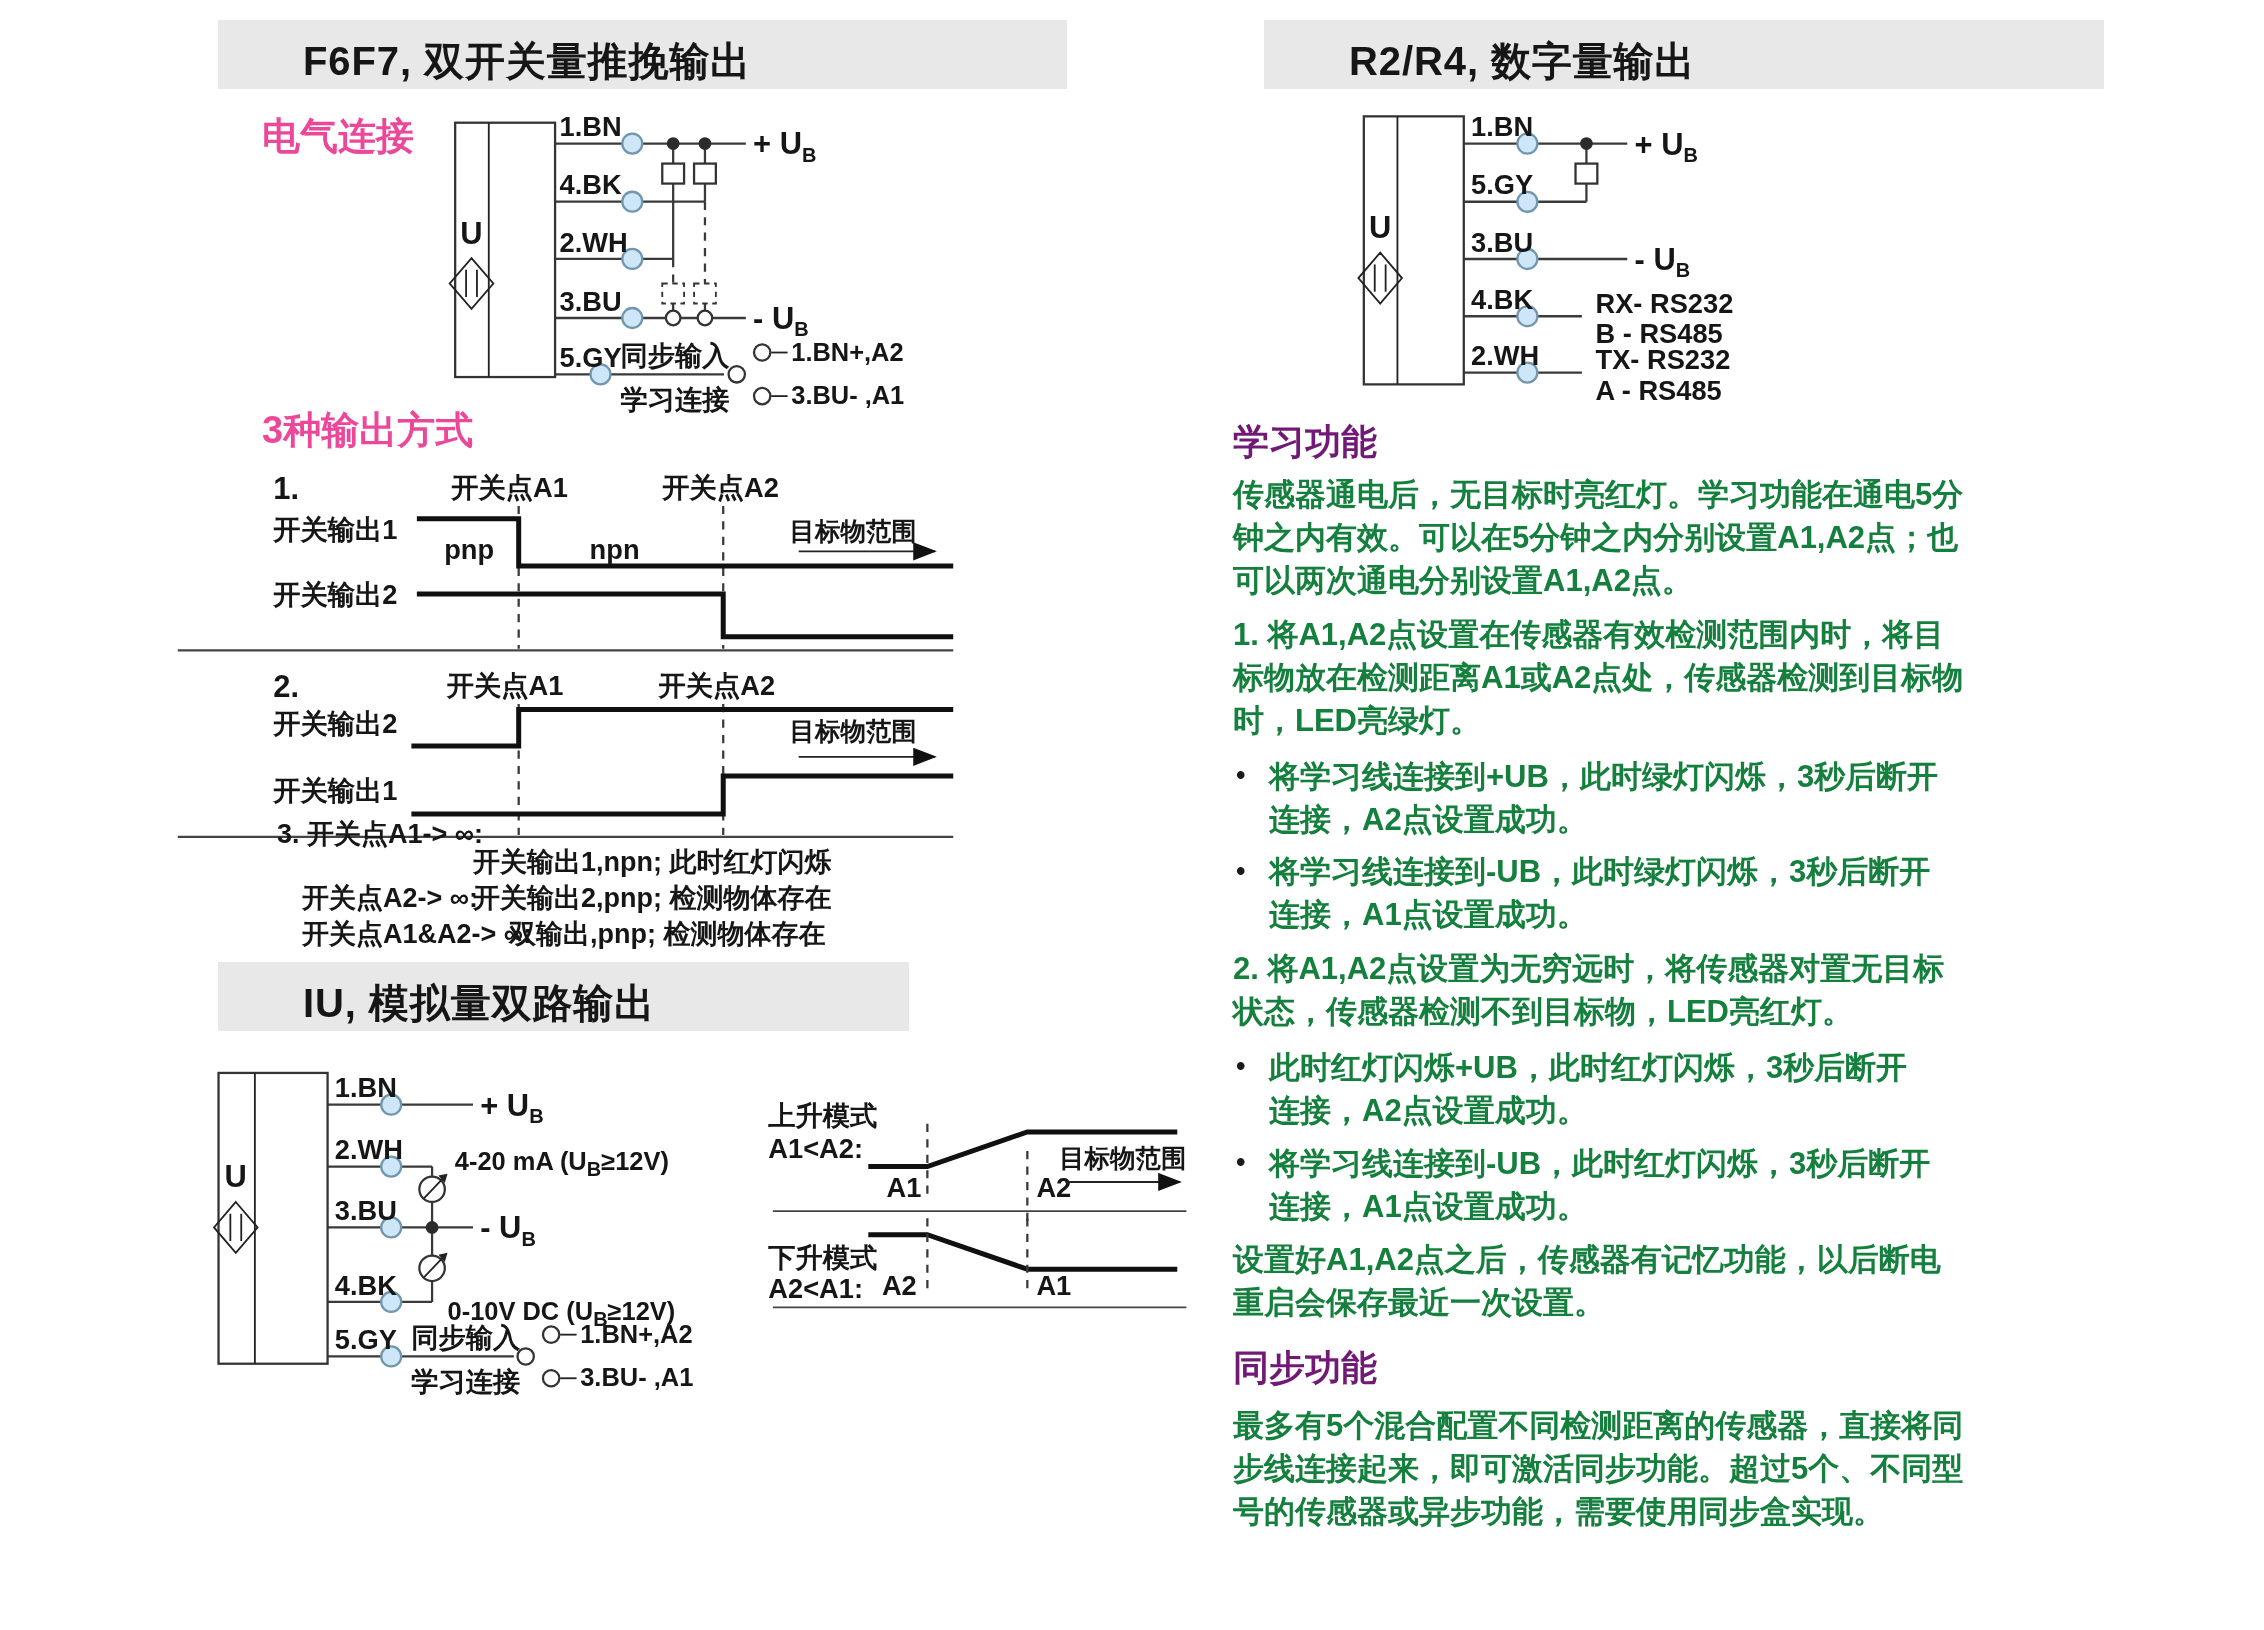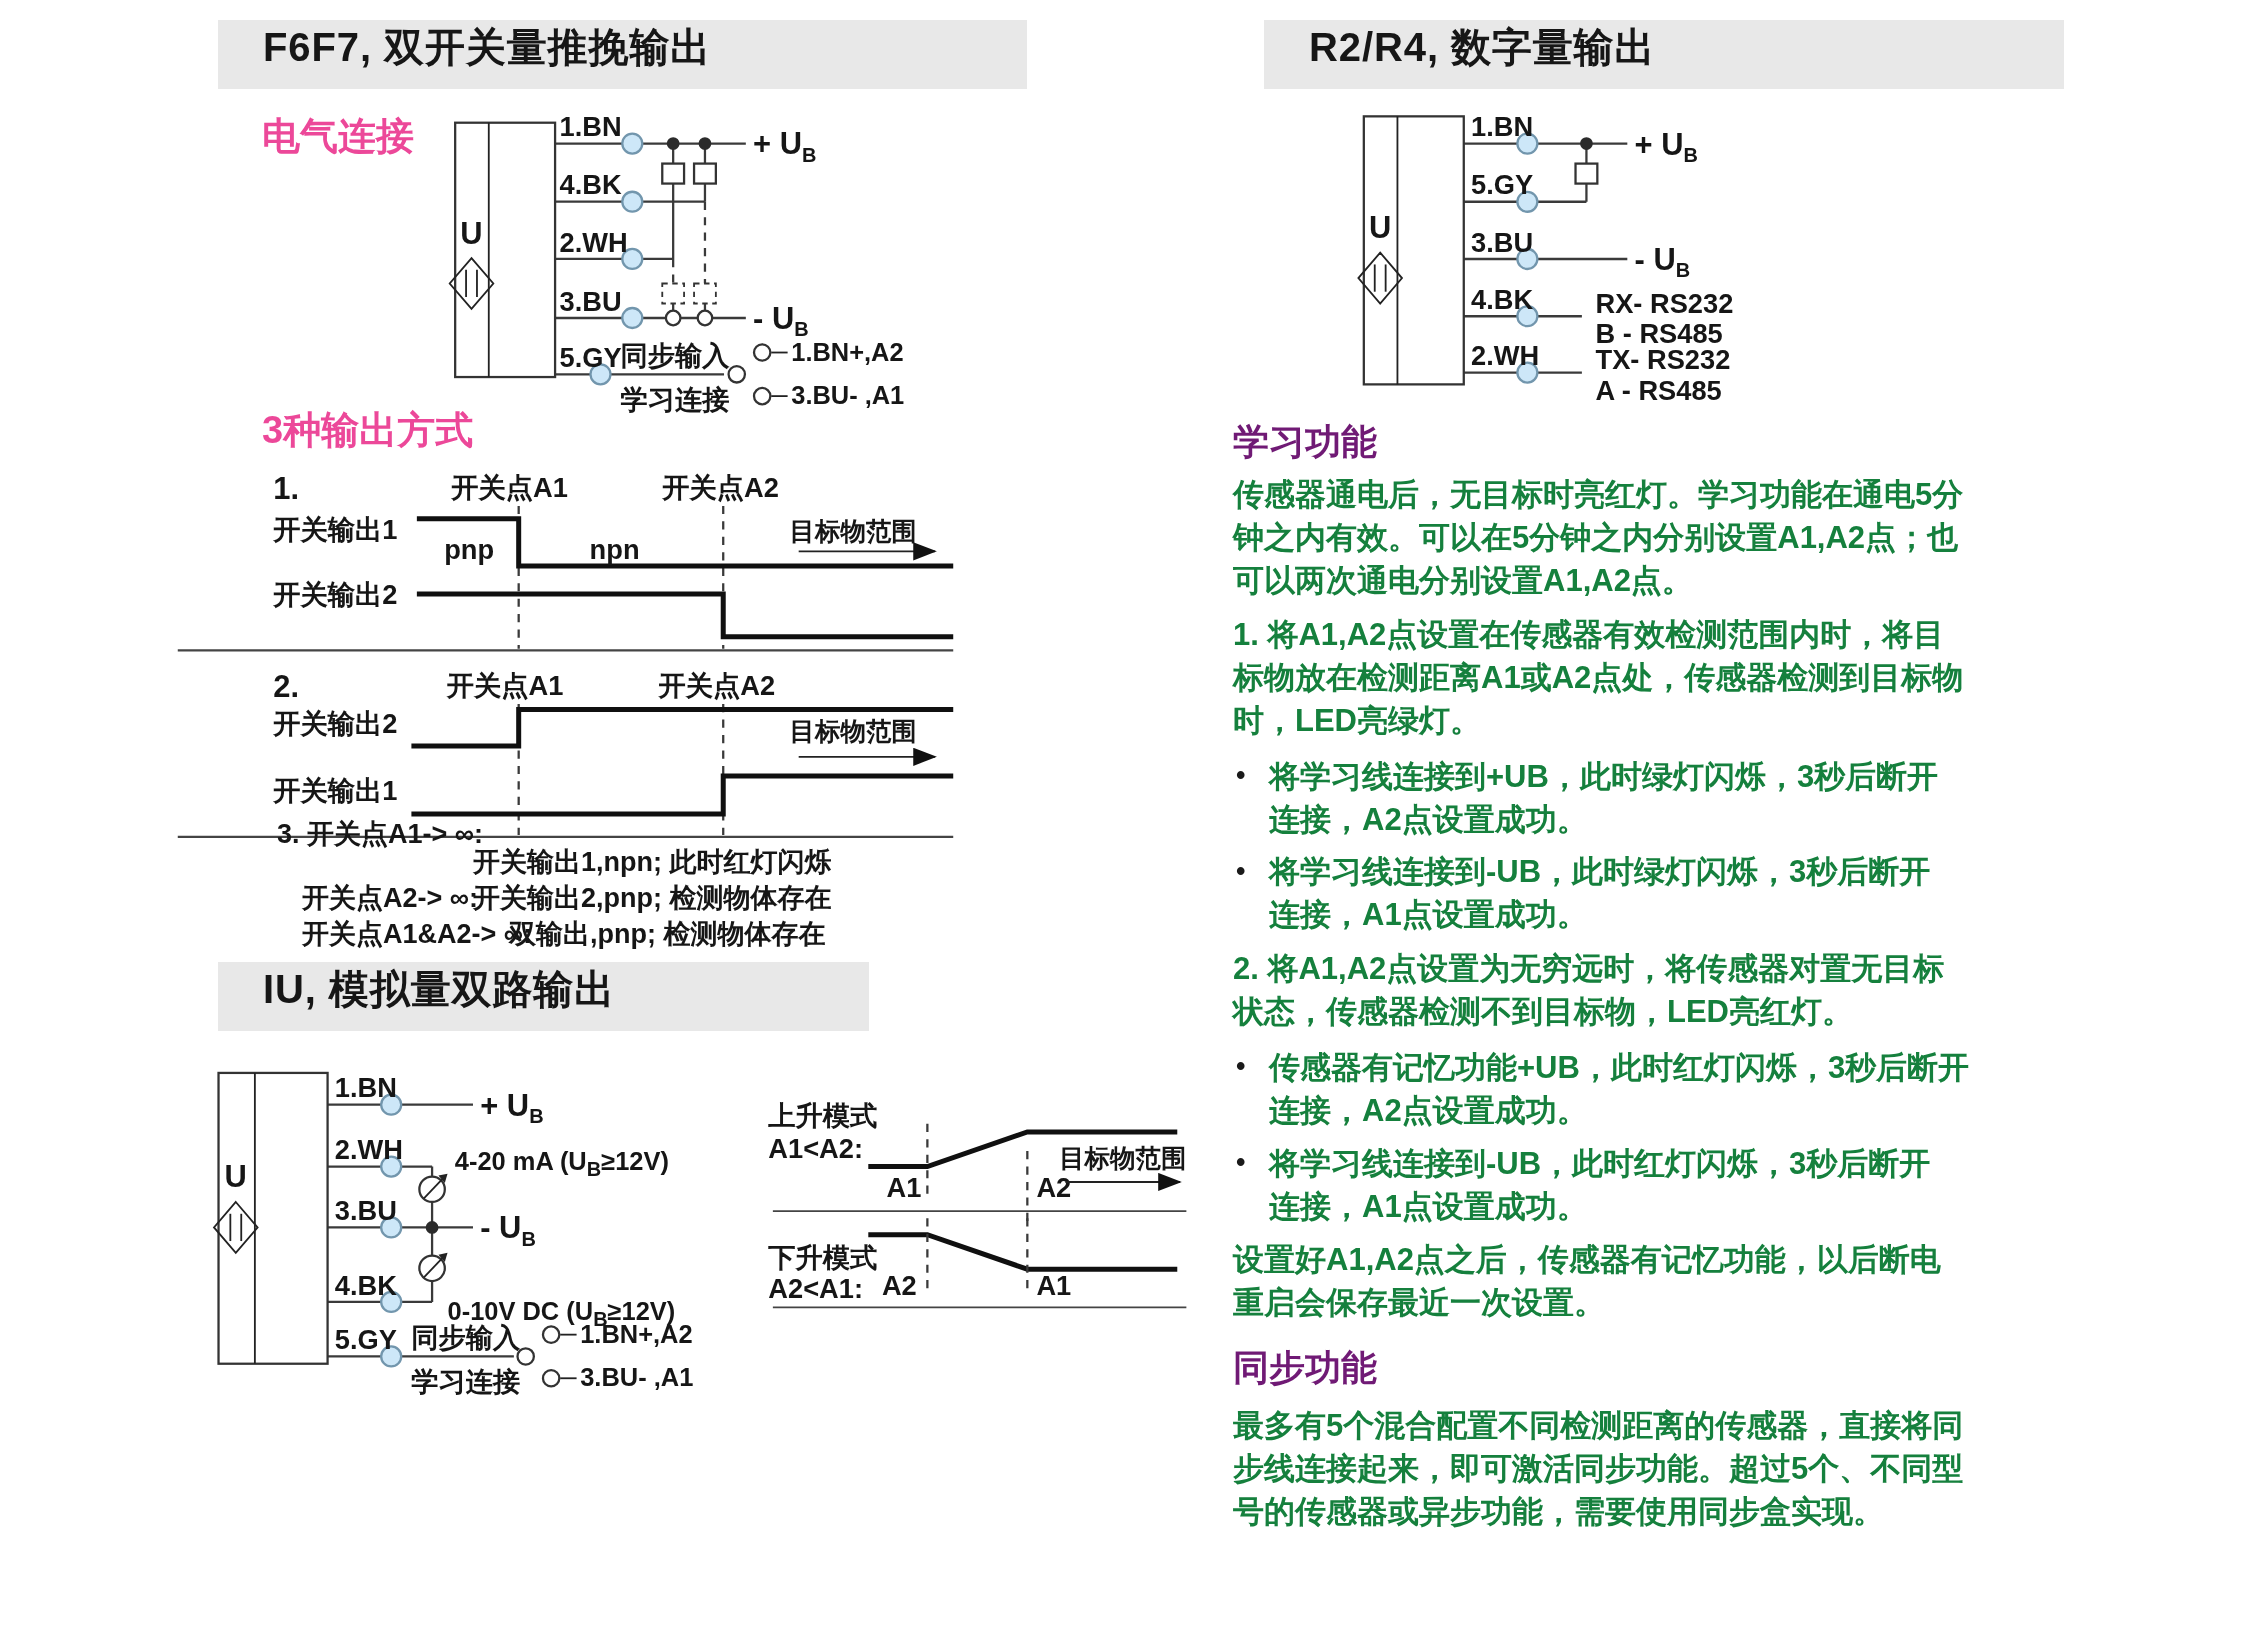--- a/index.html
+++ b/index.html
@@ -2,21 +2,21 @@
 <html style="font-size:14.5px"><head>
 <meta charset="utf-8">
 <style>
   html,body { margin:0; padding:0; background:#ffffff; }
   .page {
     position:relative; width:2265px; height:1630px; background:#ffffff;
     font-family:"Liberation Sans",sans-serif; color:#111; overflow:hidden;
   }
   .bar {
     position:absolute; height:69px; background:#e8e8e8;
-    display:flex; align-items:flex-start;
+    display:flex; align-items:flex-end;padding-left:40px;
   }
   .bar span { padding-left:45px; font-size:40px; font-weight:bold; color:#161616; letter-spacing:0.9px; }
   .h2black { position:absolute; font-size:38px; font-weight:bold; color:#ec4899; white-space:nowrap; }
   .h2blue  { position:absolute; font-size:36px; font-weight:bold; color:#701a75; white-space:nowrap; }
   .par { position:absolute; font-size:31px; font-weight:bold; color:#15803d; line-height:43px; }
   .par div { white-space:nowrap; }
   .bdot { position:absolute; font-size:27px; font-weight:bold; color:#1a1a1a; }
   .rowcell { position:absolute; font-size:27px; font-weight:bold; color:#161616; white-space:nowrap; }
   svg { position:absolute; overflow:visible; }
   svg text { font-family:"Liberation Sans",sans-serif; font-weight:bold; fill:#161616; }
@@ -341,21 +341,21 @@
     <div>连接，A1点设置成功。</div>
   </div>
 
   <div class="par" style="left:1233px;top:947px">
     <div>2. 将A1,A2点设置为无穷远时，将传感器对置无目标</div>
     <div>状态，传感器检测不到目标物，LED亮红灯。</div>
   </div>
 
   <div class="bdot" style="left:1236px;top:1051px">•</div>
   <div class="par" style="left:1269px;top:1046px">
-    <div>传感器有记忆功能+UB，此时红灯闪烁，3秒后断开</div>
+    <div>此时红灯闪烁+UB，此时红灯闪烁，3秒后断开</div>
     <div>连接，A2点设置成功。</div>
   </div>
 
   <div class="bdot" style="left:1236px;top:1147px">•</div>
   <div class="par" style="left:1269px;top:1142px">
     <div>将学习线连接到-UB，此时红灯闪烁，3秒后断开</div>
     <div>连接，A1点设置成功。</div>
   </div>
 
   <div class="par" style="left:1233px;top:1238px">

